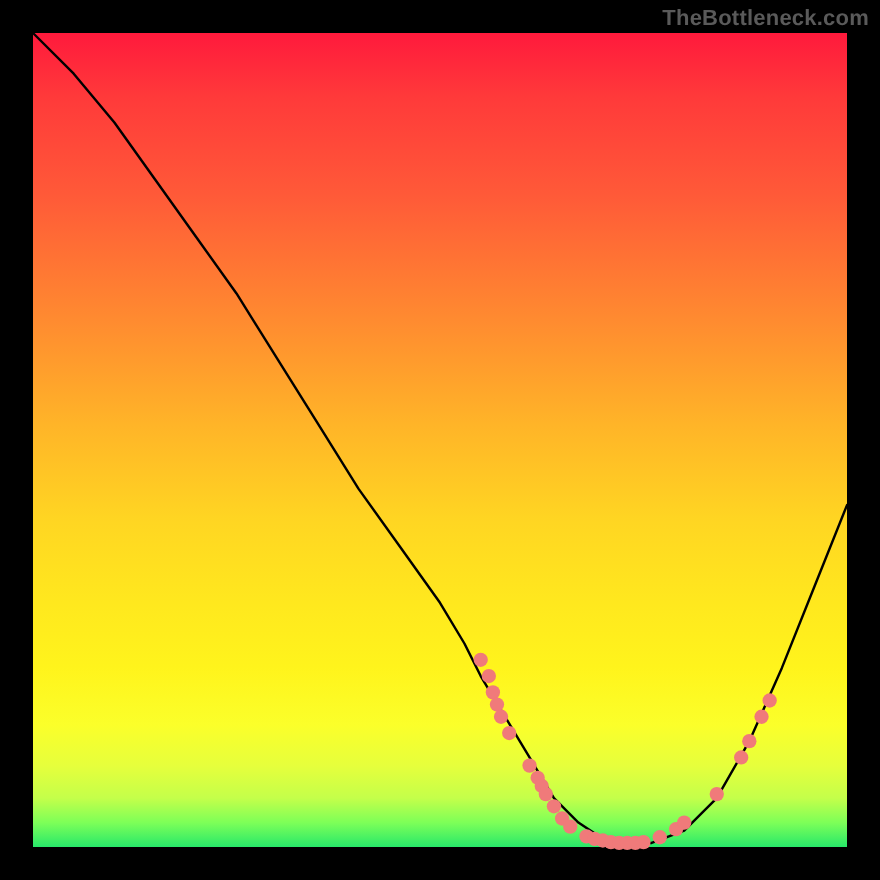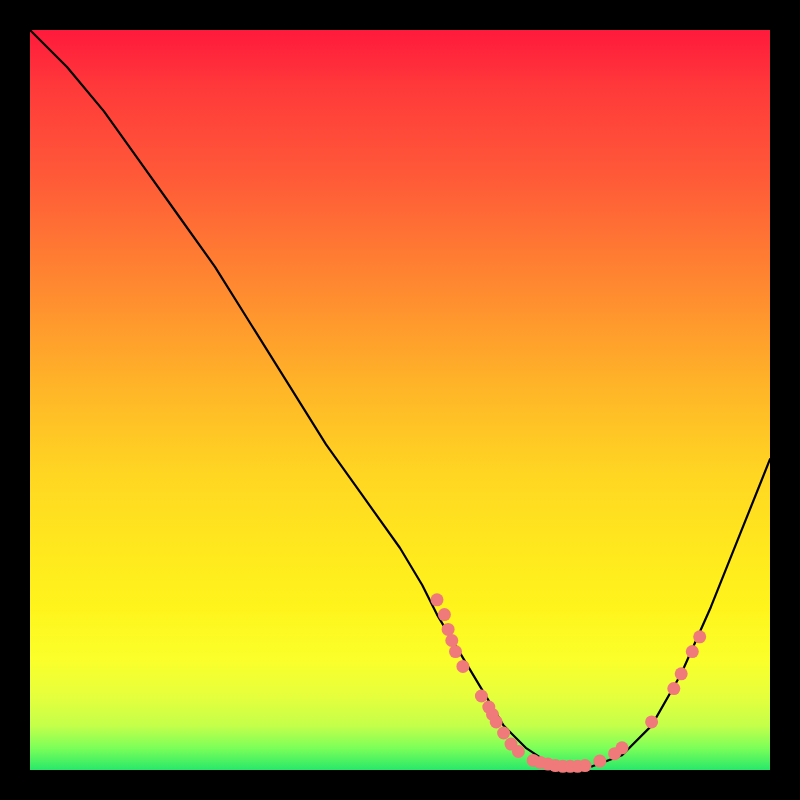--- a/index.html
+++ b/index.html
@@ -50,20 +50,21 @@
     width: 740px;
     height: 740px;
     overflow: visible;
   }
 </style>
 </head>
 <body>
 
 <div class="frame">
   <div class="plot-area"></div>
+  <div class="watermark">TheBottleneck.com</div>
   <svg class="overlay" viewBox="0 0 740 740" preserveAspectRatio="none">
     <path id="curve-path" fill="none" stroke="#000" stroke-width="2.2" stroke-linecap="round" stroke-linejoin="round" d="M0.00 0.00 L37.00 37.00 L74.00 81.40 L111.00 133.20 L148.00 185.00 L185.00 236.80 L222.00 296.00 L259.00 355.20 L296.00 414.40 L333.00 466.20 L370.00 518.00 L392.20 555.00 L407.00 584.60 L429.20 621.60 L451.40 658.60 L473.60 695.60 L495.80 717.80 L518.00 732.60 L540.20 736.30 L562.40 736.30 L592.00 725.20 L621.60 695.60 L651.20 643.80 L680.80 577.20 L710.40 503.20 L740.00 429.20"></path>
     <g id="dots-group">
         <circle cx="407.00" cy="569.80" r="6.5" fill="#f07a7a"></circle>
         <circle cx="414.40" cy="584.60" r="6.5" fill="#f07a7a"></circle>
         <circle cx="418.10" cy="599.40" r="6.5" fill="#f07a7a"></circle>
         <circle cx="421.80" cy="610.50" r="6.5" fill="#f07a7a"></circle>
         <circle cx="425.50" cy="621.60" r="6.5" fill="#f07a7a"></circle>
         <circle cx="432.90" cy="636.40" r="6.5" fill="#f07a7a"></circle>
         <circle cx="451.40" cy="666.00" r="6.5" fill="#f07a7a"></circle>

